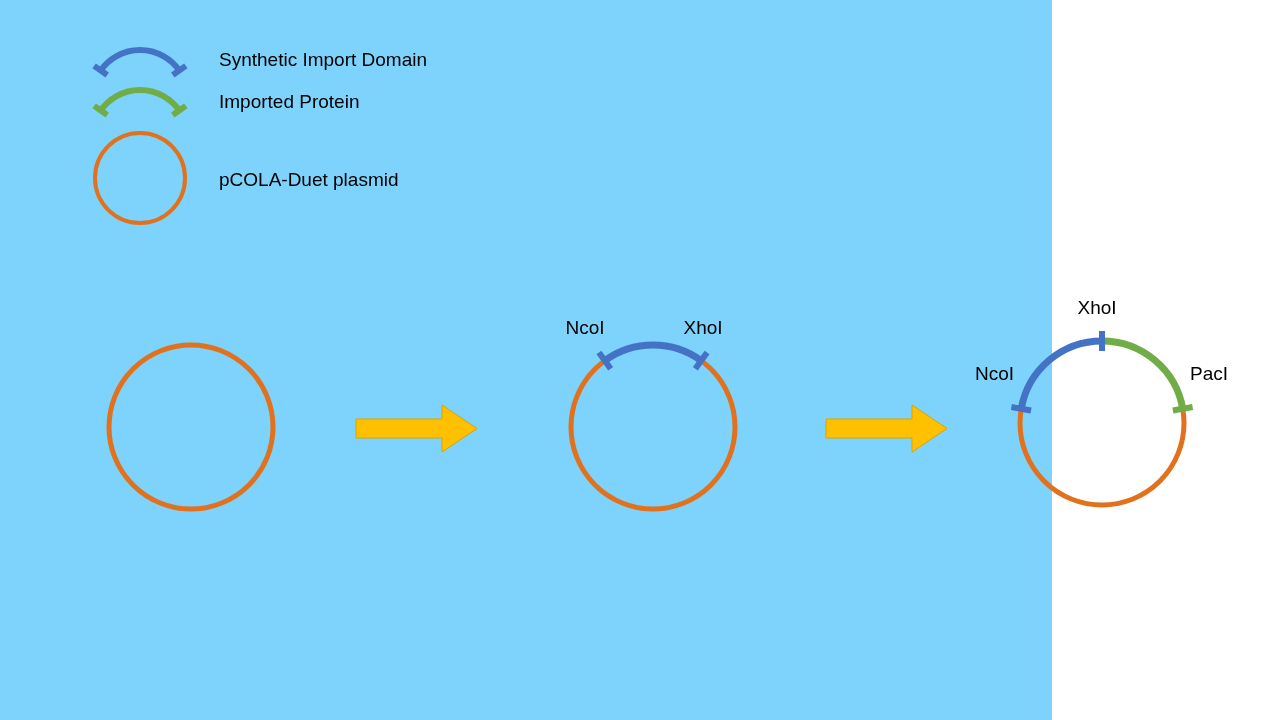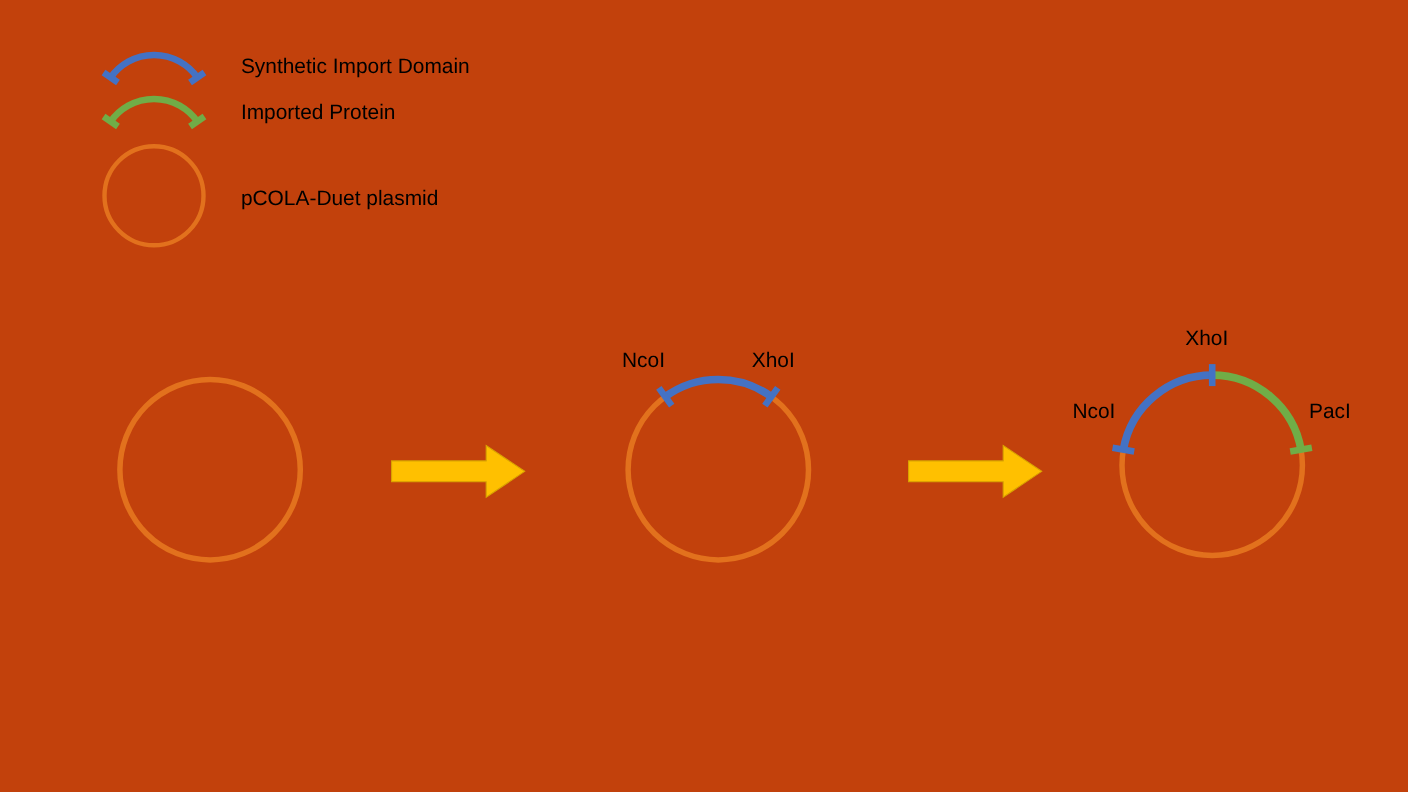--- a/index.html
+++ b/index.html
@@ -10,23 +10,23 @@
   }
   body {
     width: 1280px;
     height: 720px;
     overflow: hidden;
     font-family: "Liberation Sans", sans-serif;
     color: #000000;
   }
   #diagram-root {
     position: relative;
-    width: 1280px;
+    width: 1052px;
     height: 720px;
-    background: #c2410c;
+    background: #7dd3fc;
   }
   svg.figure {
     position: absolute;
     top: 0;
     left: 0;
     width: 1280px;
     height: 720px;
     display: block;
   }
   text {

